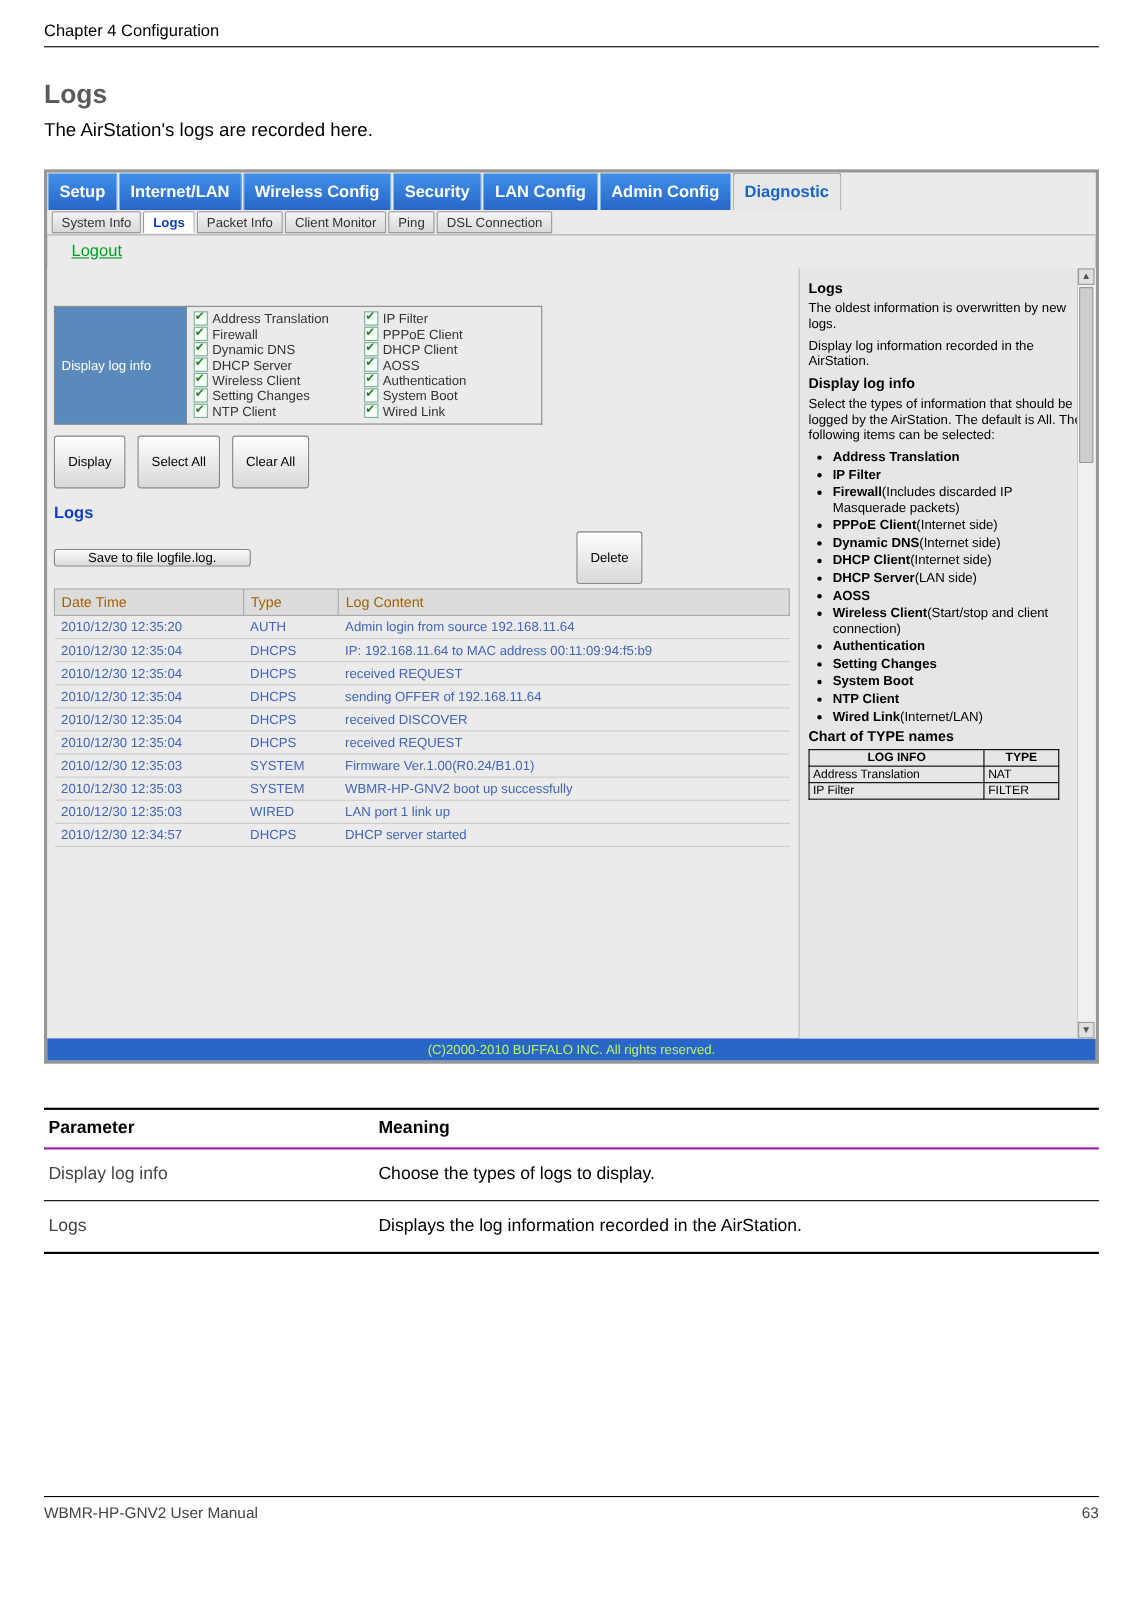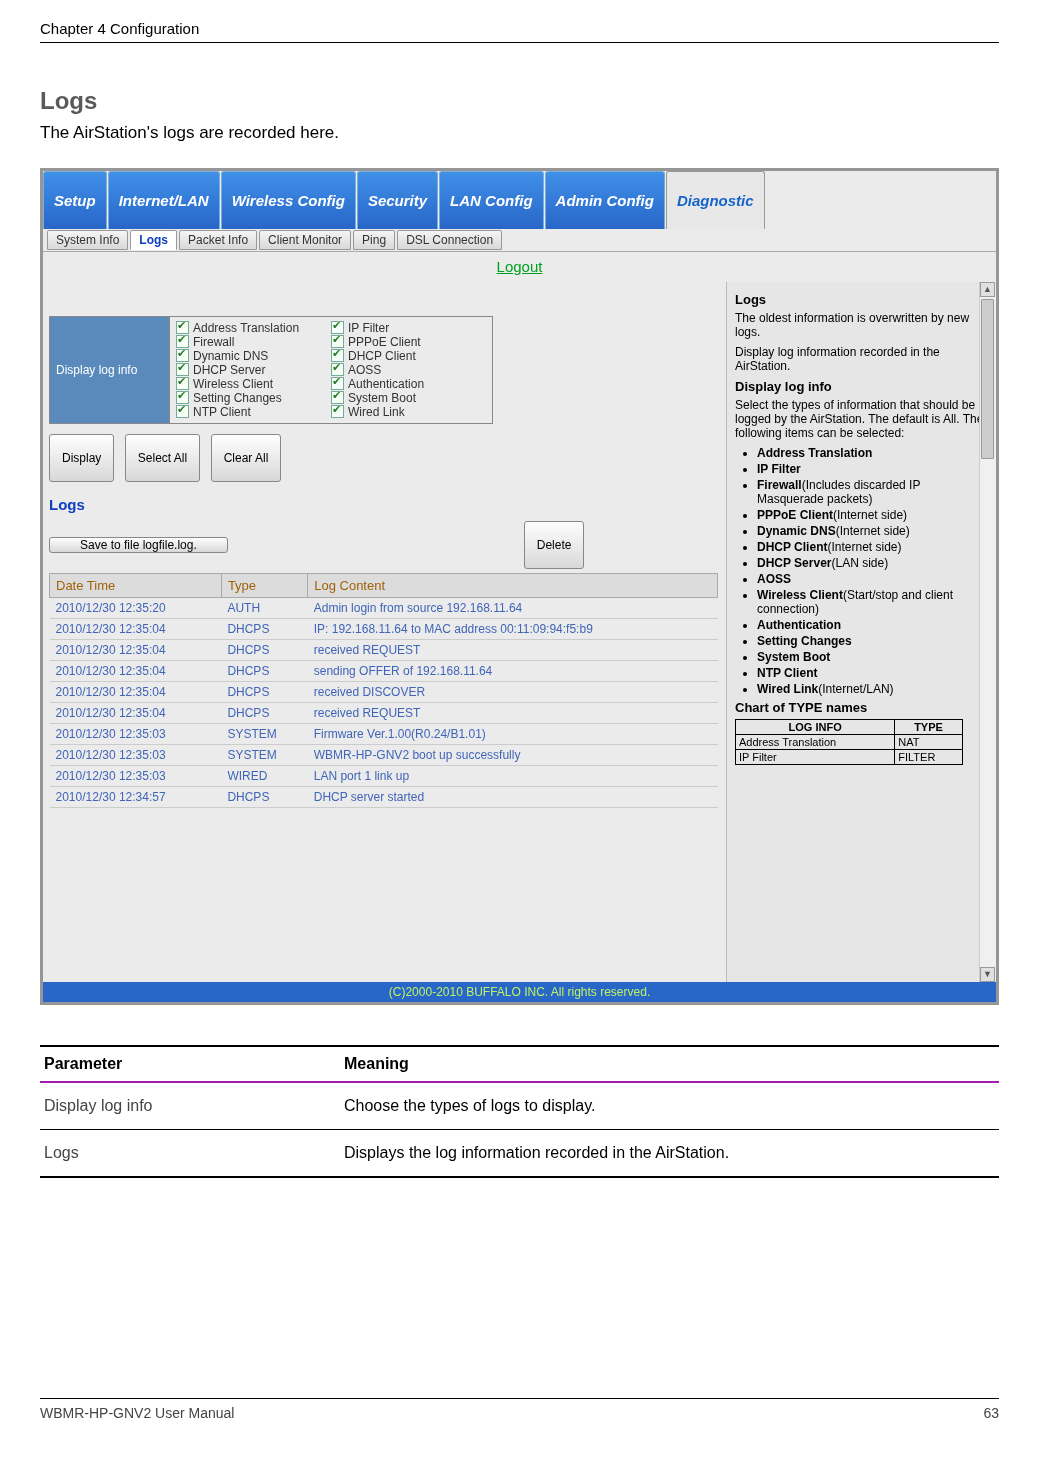--- a/index.html
+++ b/index.html
@@ -1,29 +1,29 @@
 <!DOCTYPE html>
 <html><head>
 <meta charset="utf-8">
 <style>
 * { box-sizing: border-box; margin: 0; padding: 0; }
 body { font-family: Arial, sans-serif; background: #fff; width: 1039px; }
 .page { padding: 20px 40px; }
-.header-bar { border-bottom: 1px solid #000; padding-bottom: 4px; margin-bottom: 44px; }
+.header-bar { border-bottom: 1px solid #000; padding-bottom: 4px; margin-bottom: 30px; }
 .chapter-title { font-size: 15px; }
 .section-title { font-size: 24px; font-weight: bold; color: #5a5a5a; font-family: "Myriad Pro", Arial, sans-serif; margin-bottom: 8px; }
 .section-intro { font-size: 17px; margin-bottom: 25px; }
 .screenshot-wrap { border: 3px solid #969696; padding: 0; background: #ebebeb; }
 .tabs-main { display: flex; background: #ebebeb; }
-.tab-main { background: linear-gradient(#4090e8, #2866c8); color: #fff; font-weight: bold; font-size: 15px; padding: 20px 10px; border: 1px solid #7aadda; border-bottom: none; margin-right: 1px; border-radius: 3px 3px 0 0; cursor: pointer; font-style: italic; }
+.tab-main { background: linear-gradient(#4090e8, #2866c8); color: #fff; font-weight: bold; font-size: 15px; padding: 8px 10px; border: 1px solid #7aadda; border-bottom: none; margin-right: 1px; border-radius: 3px 3px 0 0; cursor: pointer; }
 .tab-main-active { background: #e8e8e8; color: #1566c8; border: 1px solid #999; border-bottom: none; }
 .tabs-sub { display: flex; background: #ebebeb; padding: 1px 4px; border-bottom: 1px solid #aaa; }
 .tab-sub { background: linear-gradient(#f5f5f5,#d8d8d8); font-size: 12px; padding: 2px 8px; border: 1px solid #999; margin-right: 2px; border-radius: 2px 2px 0 0; cursor: pointer; color: #333; }
 .tab-sub-active { color: #1040c0; font-weight: bold; background: #fff; border-bottom: 1px solid #fff; }
-.logout-row { text-align: center; padding: 6px 22px; }
+.logout-row { text-align: left; padding: 6px 22px; }
 .logout-link { color: #00a020; font-size: 15px; text-decoration: underline; cursor: pointer; }
 .content-row { display: flex; background: #ebebeb; min-height: 700px; }
 .left-pane { flex: 1; padding: 4px 8px 4px 6px; position: relative; }
 .right-pane { width: 270px; background: #e6e6e6; border-left: 1px solid #bbb; padding: 6px 8px; font-size: 12px; position: relative; }
 .scroll-track { position: absolute; right: 0; top: 0; bottom: 0; width: 17px; background: #f0f0f0; border-left: 1px solid #ccc; }
 .scroll-arrow { width: 15px; height: 15px; background: #e0e0e0; border: 1px solid #999; font-size: 9px; text-align: center; line-height: 13px; color: #555; cursor: pointer; }
 .scroll-thumb { position: absolute; top: 17px; left: 1px; width: 13px; height: 160px; background: #cdcdcd; border: 1px solid #999; border-radius: 1px; cursor: pointer; }
 .scroll-arrow-bottom { position: absolute; bottom: 0; }
 .log-info-table td { border: 1px solid #888; font-size: 12px; padding: 4px 6px; vertical-align: top; }
 .log-info-table { border-collapse: collapse; margin-top: 30px; }

